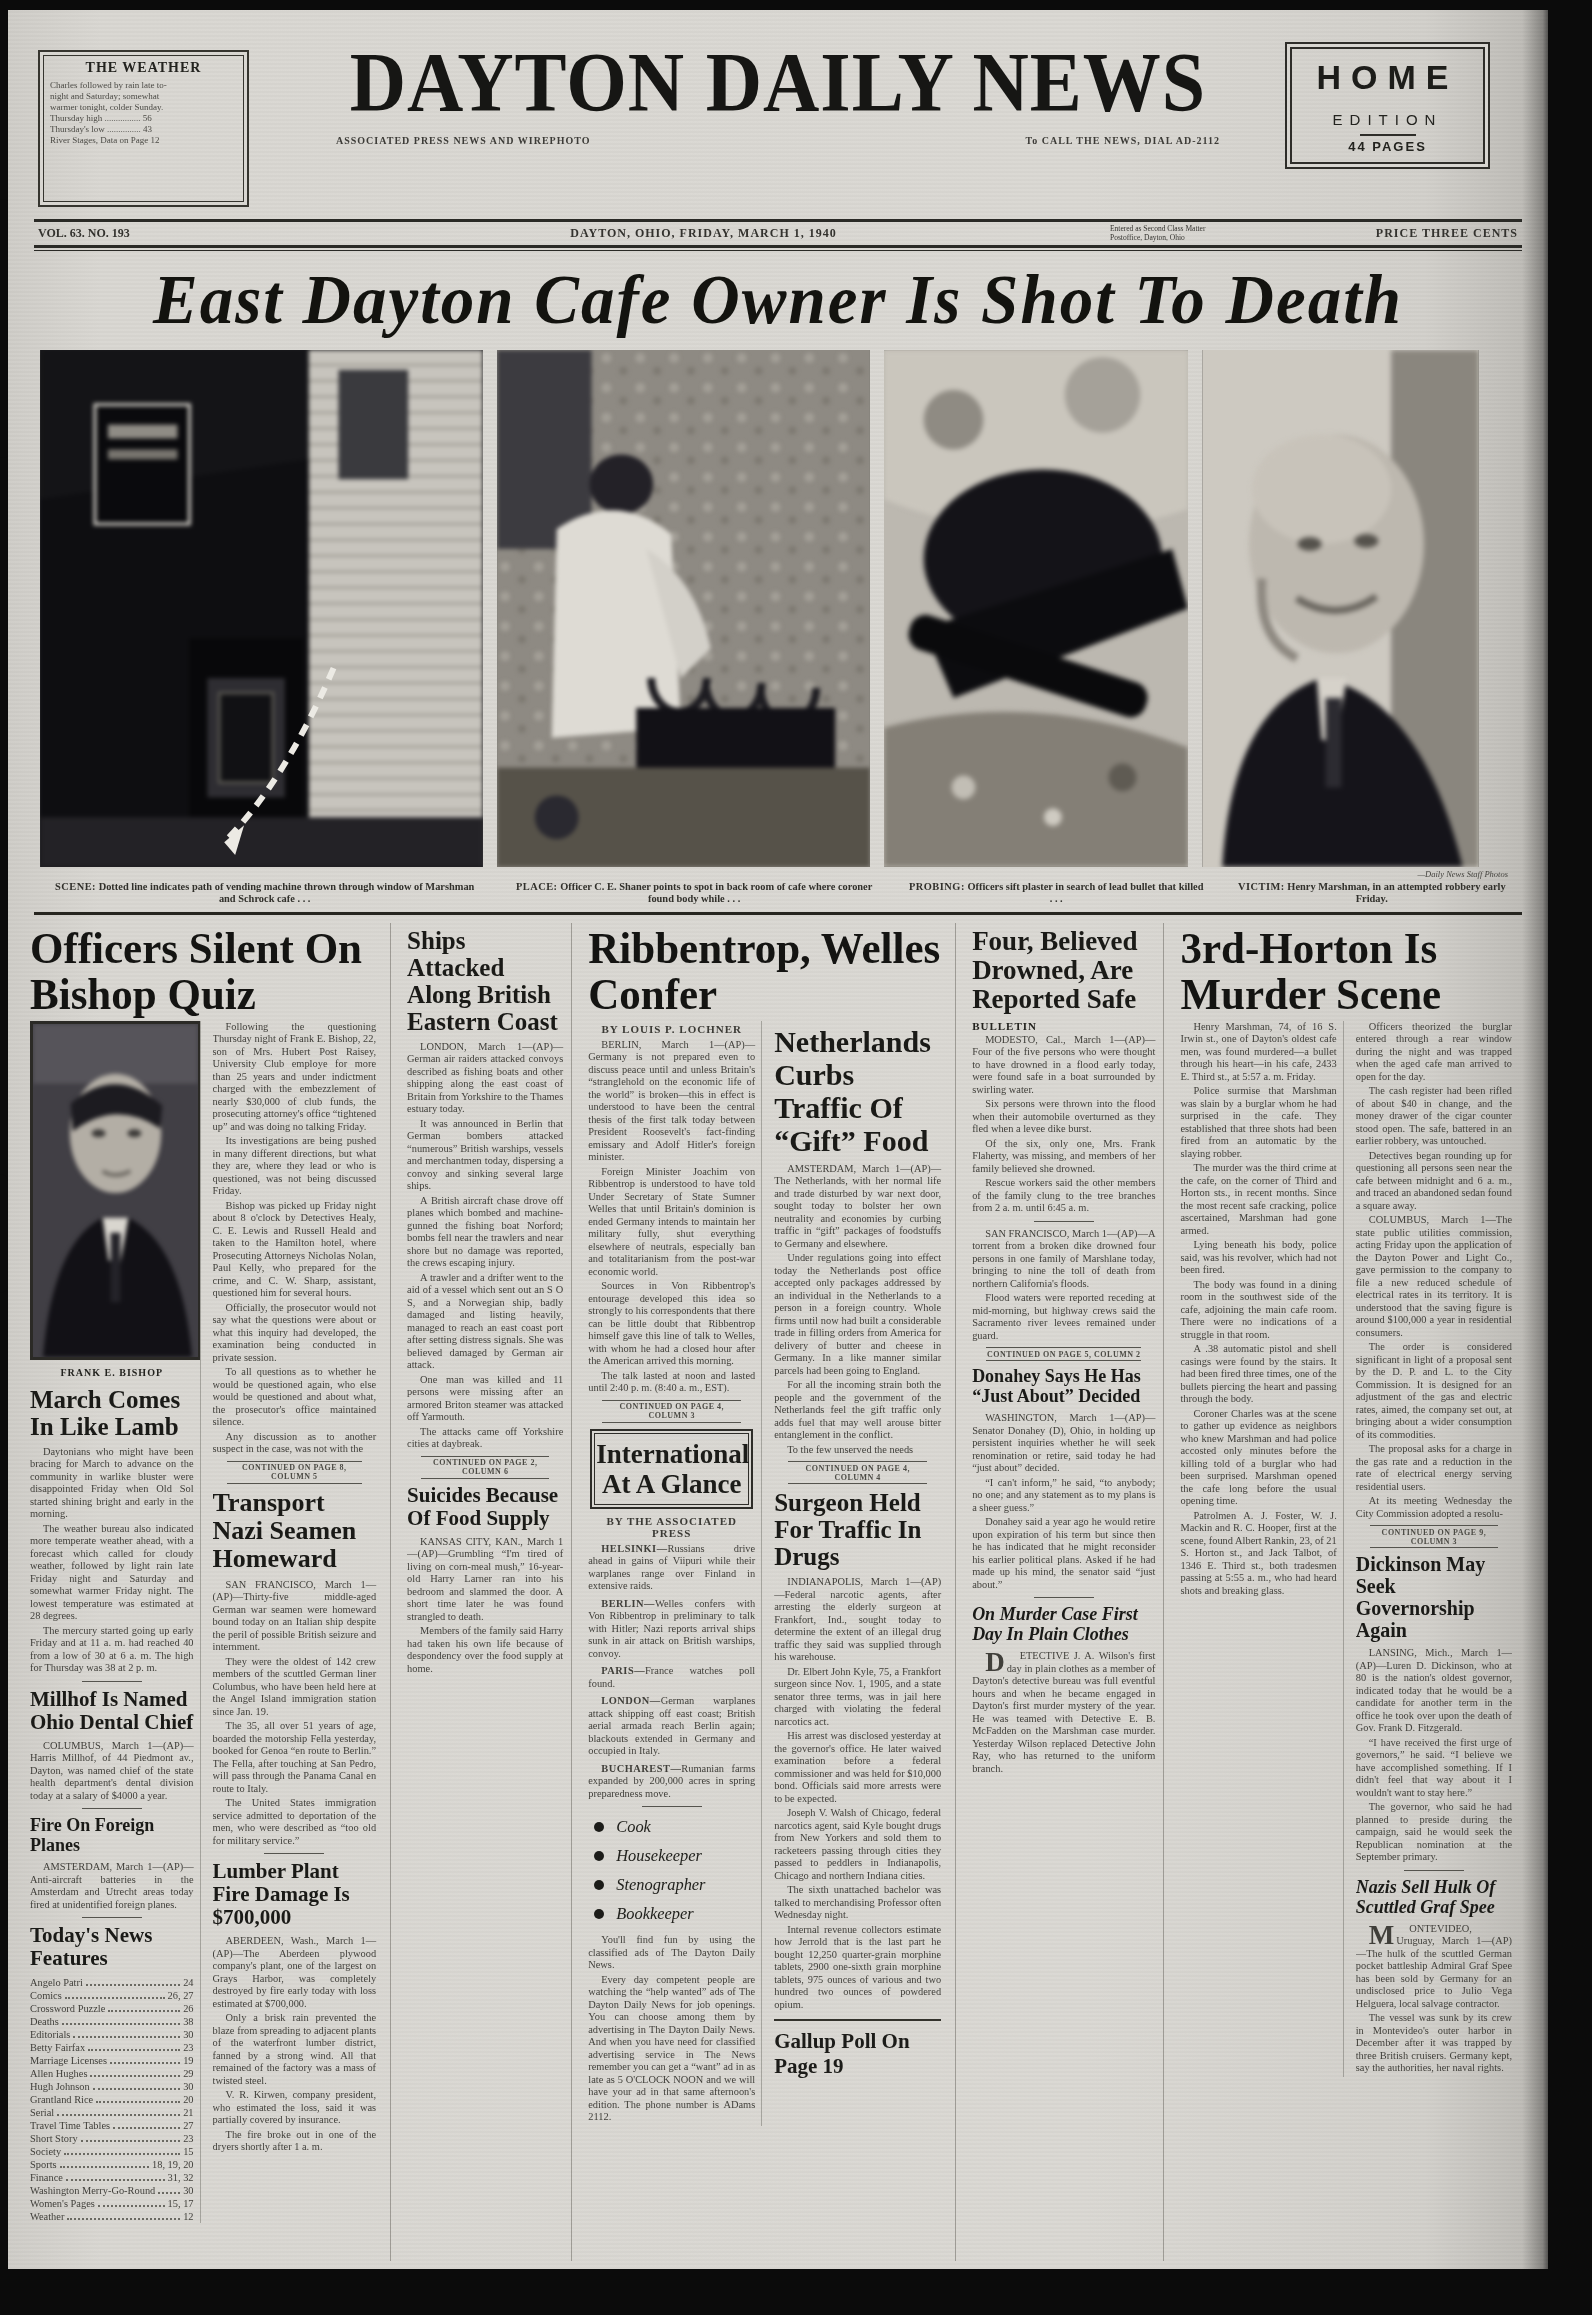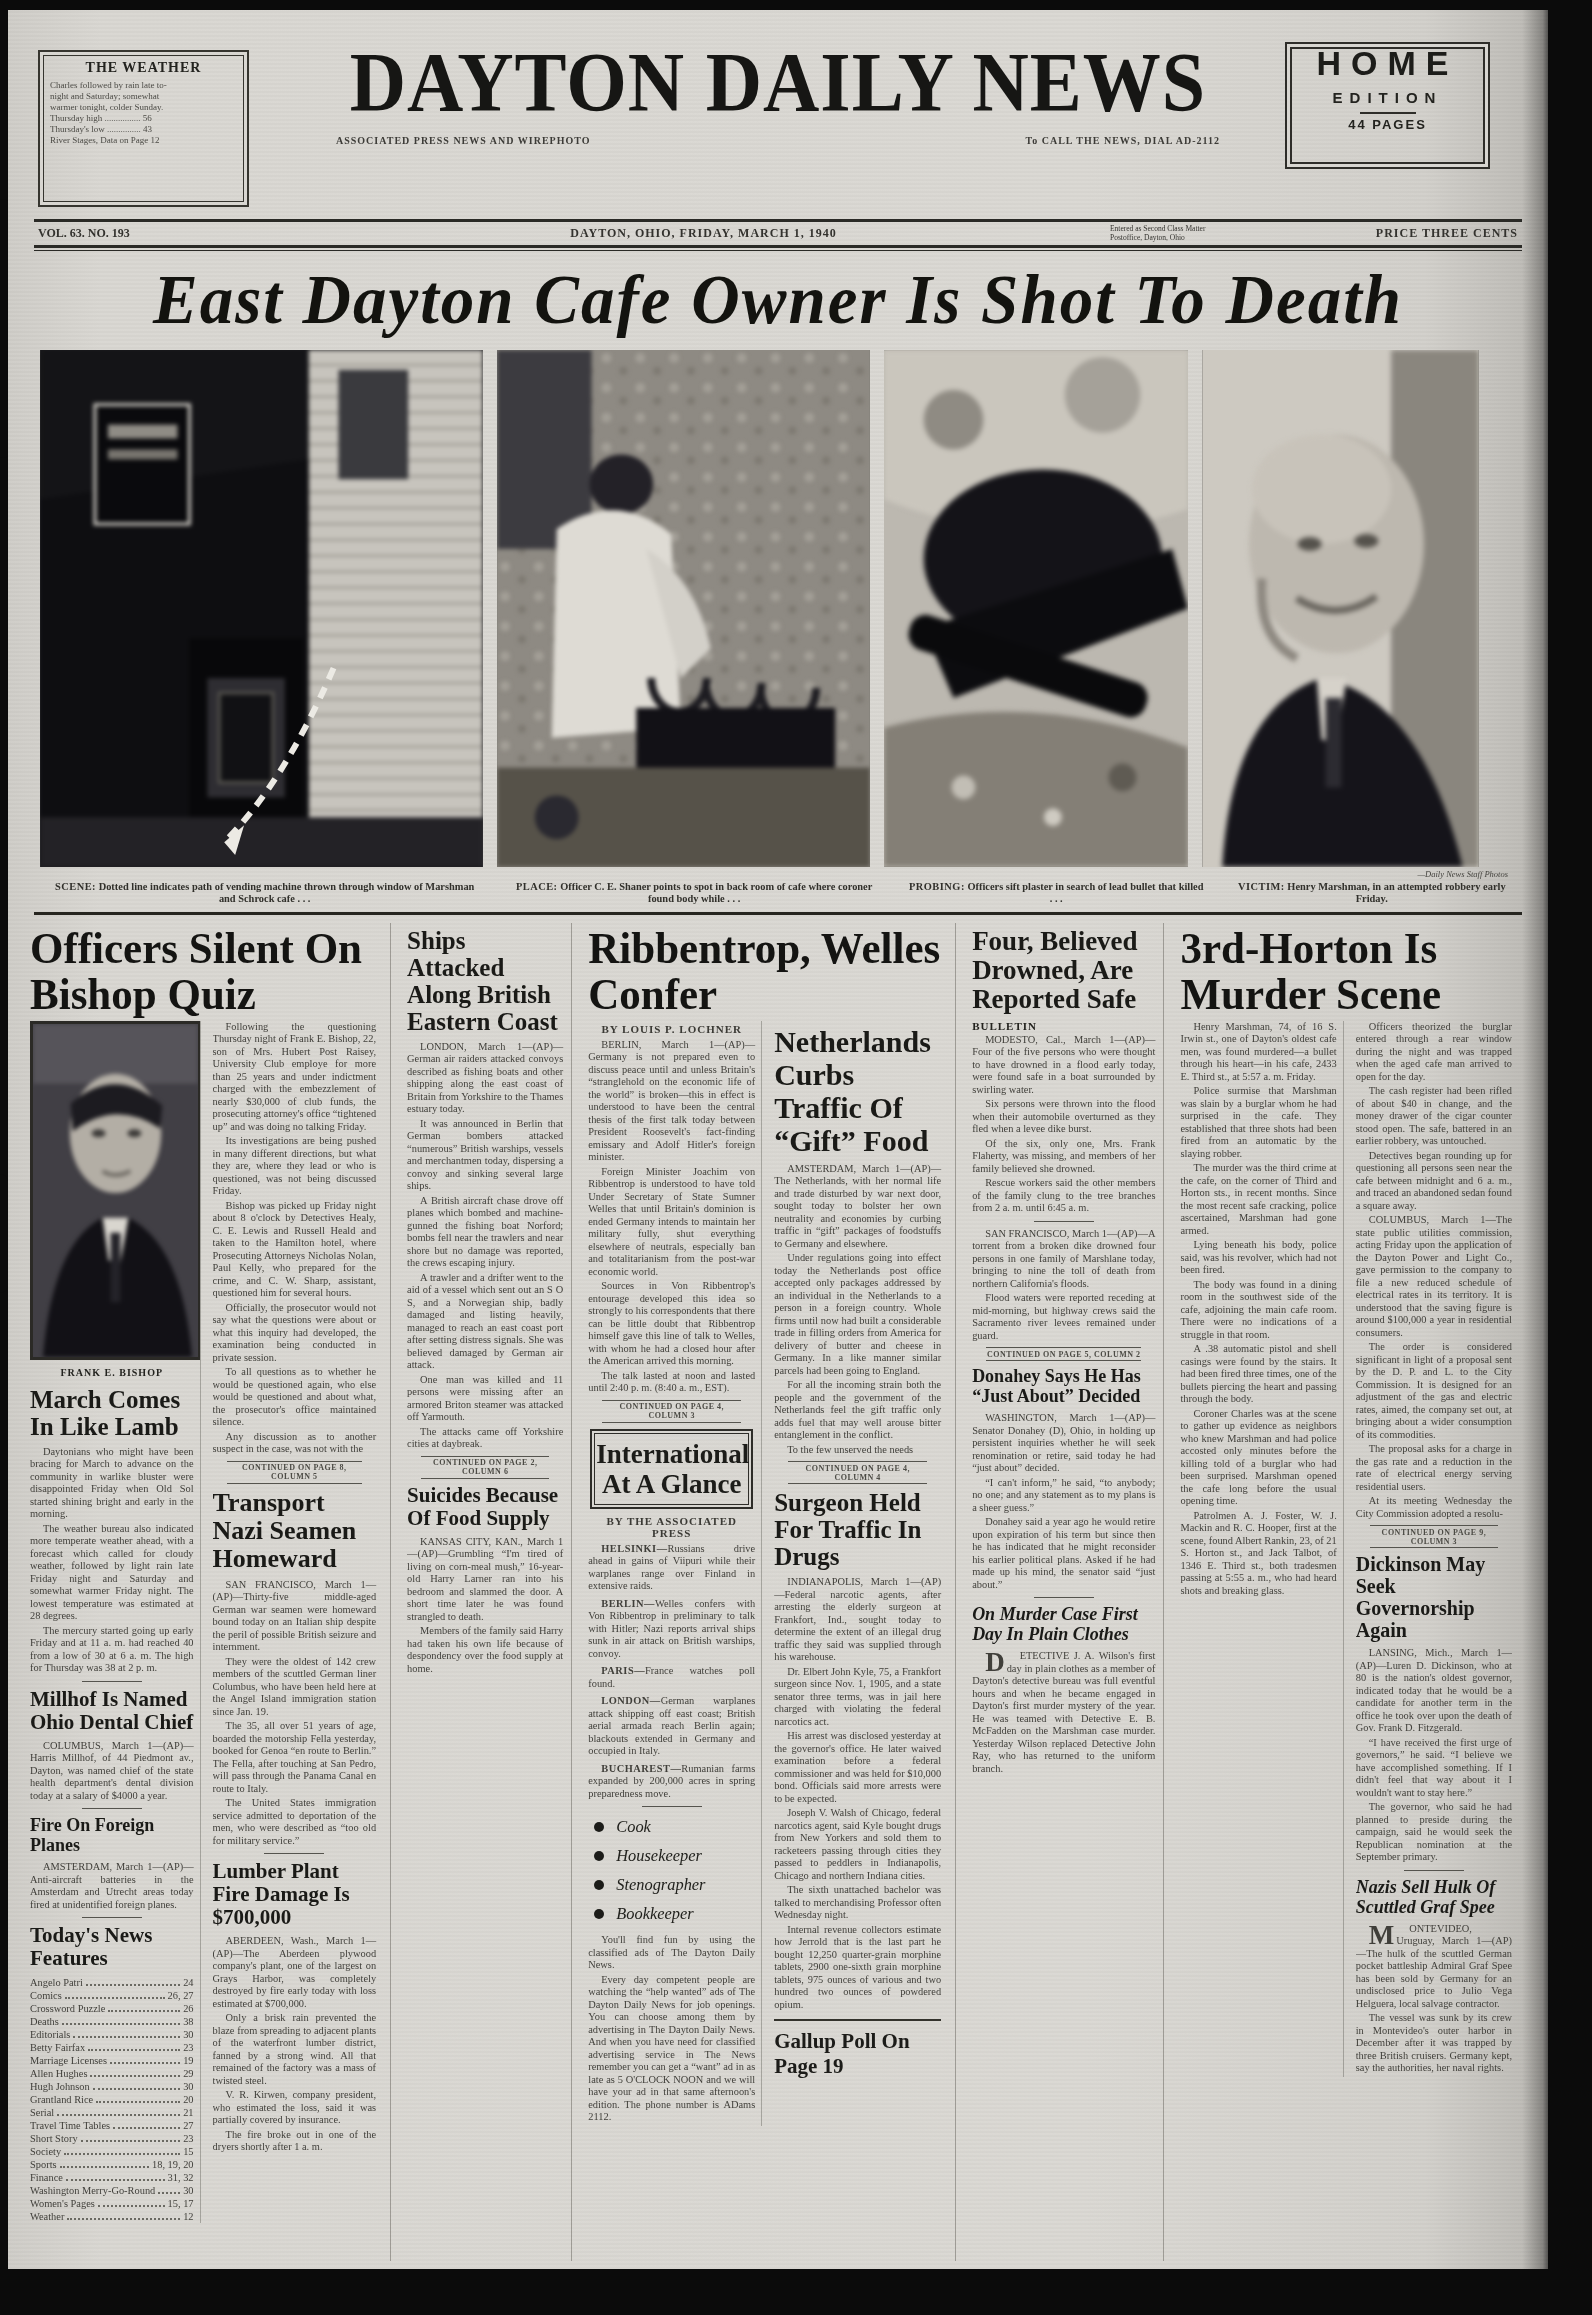--- a/index.html
+++ b/index.html
@@ -23,23 +23,23 @@
            box-shadow:inset 0 0 0 3px #d8d6d1, inset 0 0 0 4px #36352f;padding:8px 10px;}
   .weather .wt{font-weight:bold;font-size:14px;text-align:center;letter-spacing:1px;margin-bottom:4px;}
   .wline{font-size:9px;line-height:11px;color:#4b4a45;filter:blur(0.3px);}
   .masthead{position:absolute;left:0;right:0;top:28px;text-align:center;
             font-weight:bold;font-size:78px;letter-spacing:1px;color:#161614;
             transform:scaleY(1.08);white-space:nowrap;}
   .tagrow{position:absolute;left:328px;right:328px;top:125px;display:flex;justify-content:space-between;
           font-size:10px;letter-spacing:1px;color:#3c3b37;font-weight:bold;filter:blur(0.3px);}
   .edbox{position:absolute;right:58px;top:32px;width:205px;height:127px;border:2px solid #2e2d29;
          box-shadow:inset 0 0 0 3px #d8d6d1, inset 0 0 0 5px #2e2d29;text-align:center;
-         font-family:"Liberation Sans","DejaVu Sans",sans-serif;padding-top:0;box-sizing:border-box;}
+         font-family:"Liberation Sans","DejaVu Sans",sans-serif;padding-top:14px;box-sizing:border-box;}
   .edbox .e1{font-weight:bold;font-size:34px;letter-spacing:10px;color:#1d1d1a;}
-  .edbox .e2{font-weight:bold;font-size:15px;letter-spacing:7px;margin-top:6px;}
+  .edbox .e2{font-weight:normal;font-size:15px;letter-spacing:7px;margin-top:14px;}
   .edbox .erule{width:56px;border-top:2px solid #2e2d29;margin:6px auto 3px;}
   .edbox .e3{font-weight:bold;font-size:13px;letter-spacing:2px;}
   .rules{position:relative;margin:0 26px;}
   .rule-thick{border-top:3px solid #2a2a26;}
   .rule-thin{border-top:1px solid #2a2a26;margin-top:2px;}
   .dateline{display:flex;align-items:center;margin:0 26px;padding:3px 4px;font-size:12px;font-weight:bold;
             color:#33322e;filter:blur(0.2px);}
   .dateline .vol{width:259px;}
   .dateline .ctr{flex:1;text-align:center;letter-spacing:1px;}
   .dateline .ent{width:209px;font-size:7.5px;font-weight:normal;line-height:8.5px;text-align:left;}

